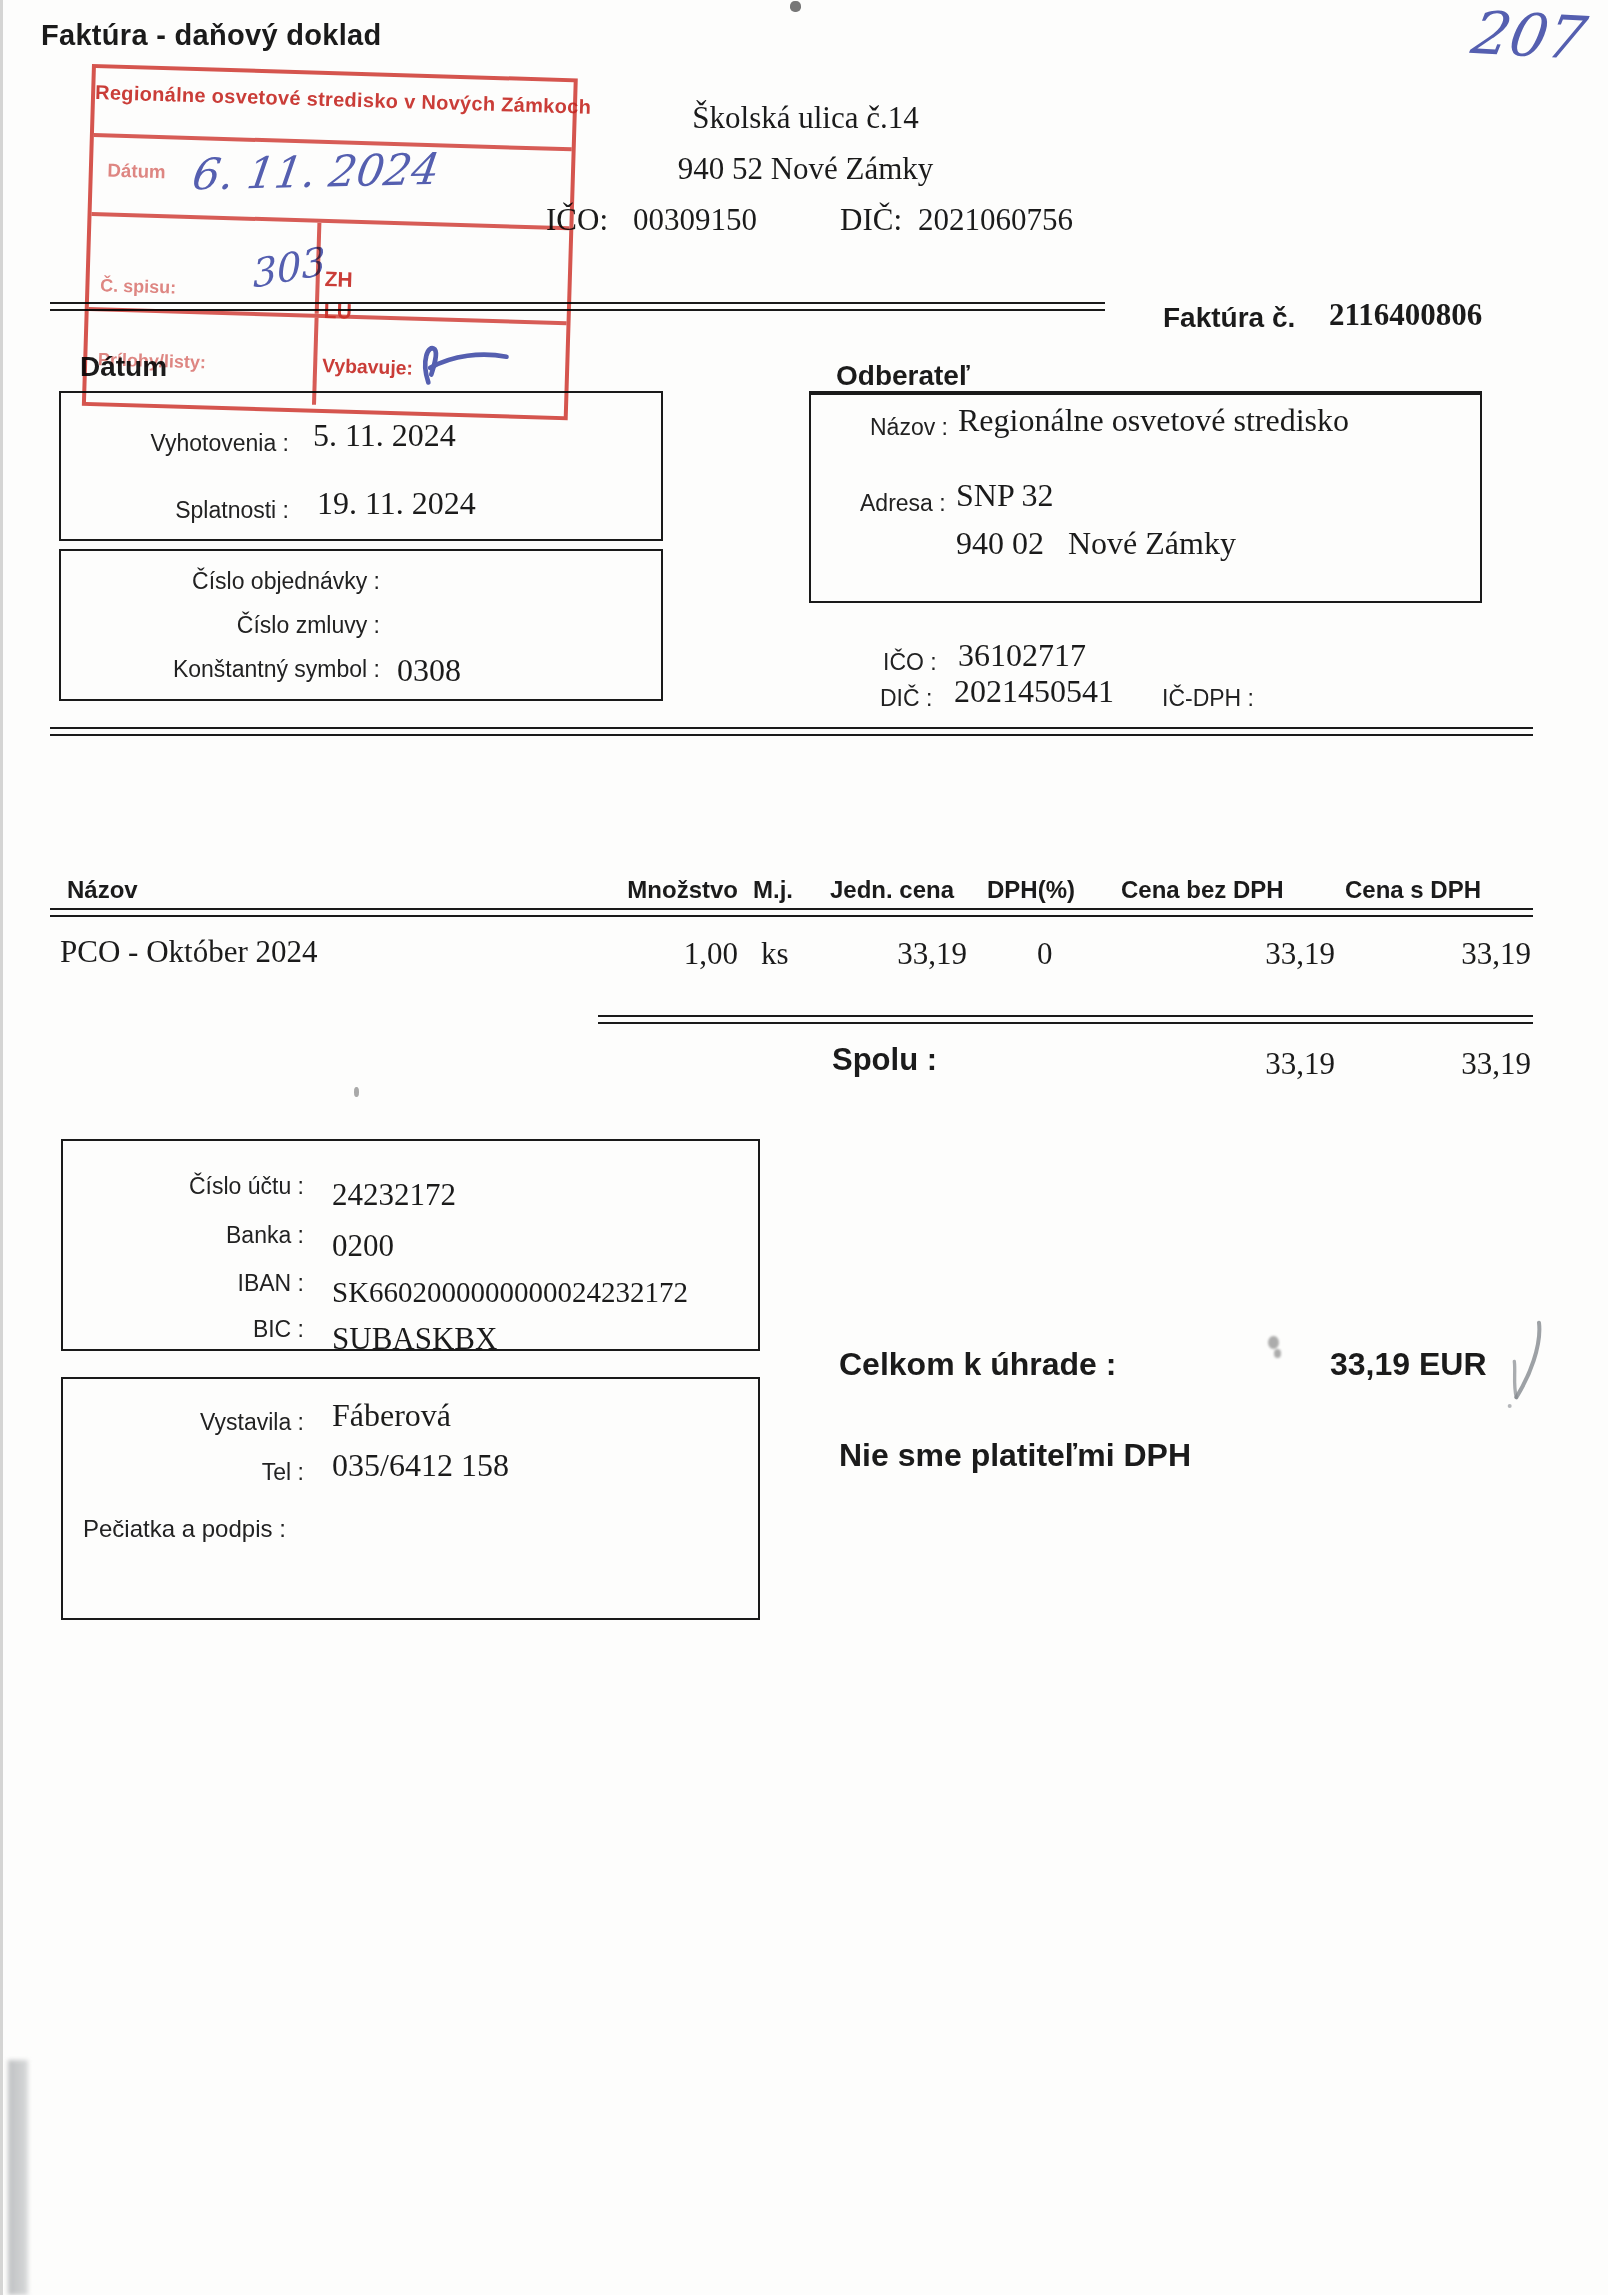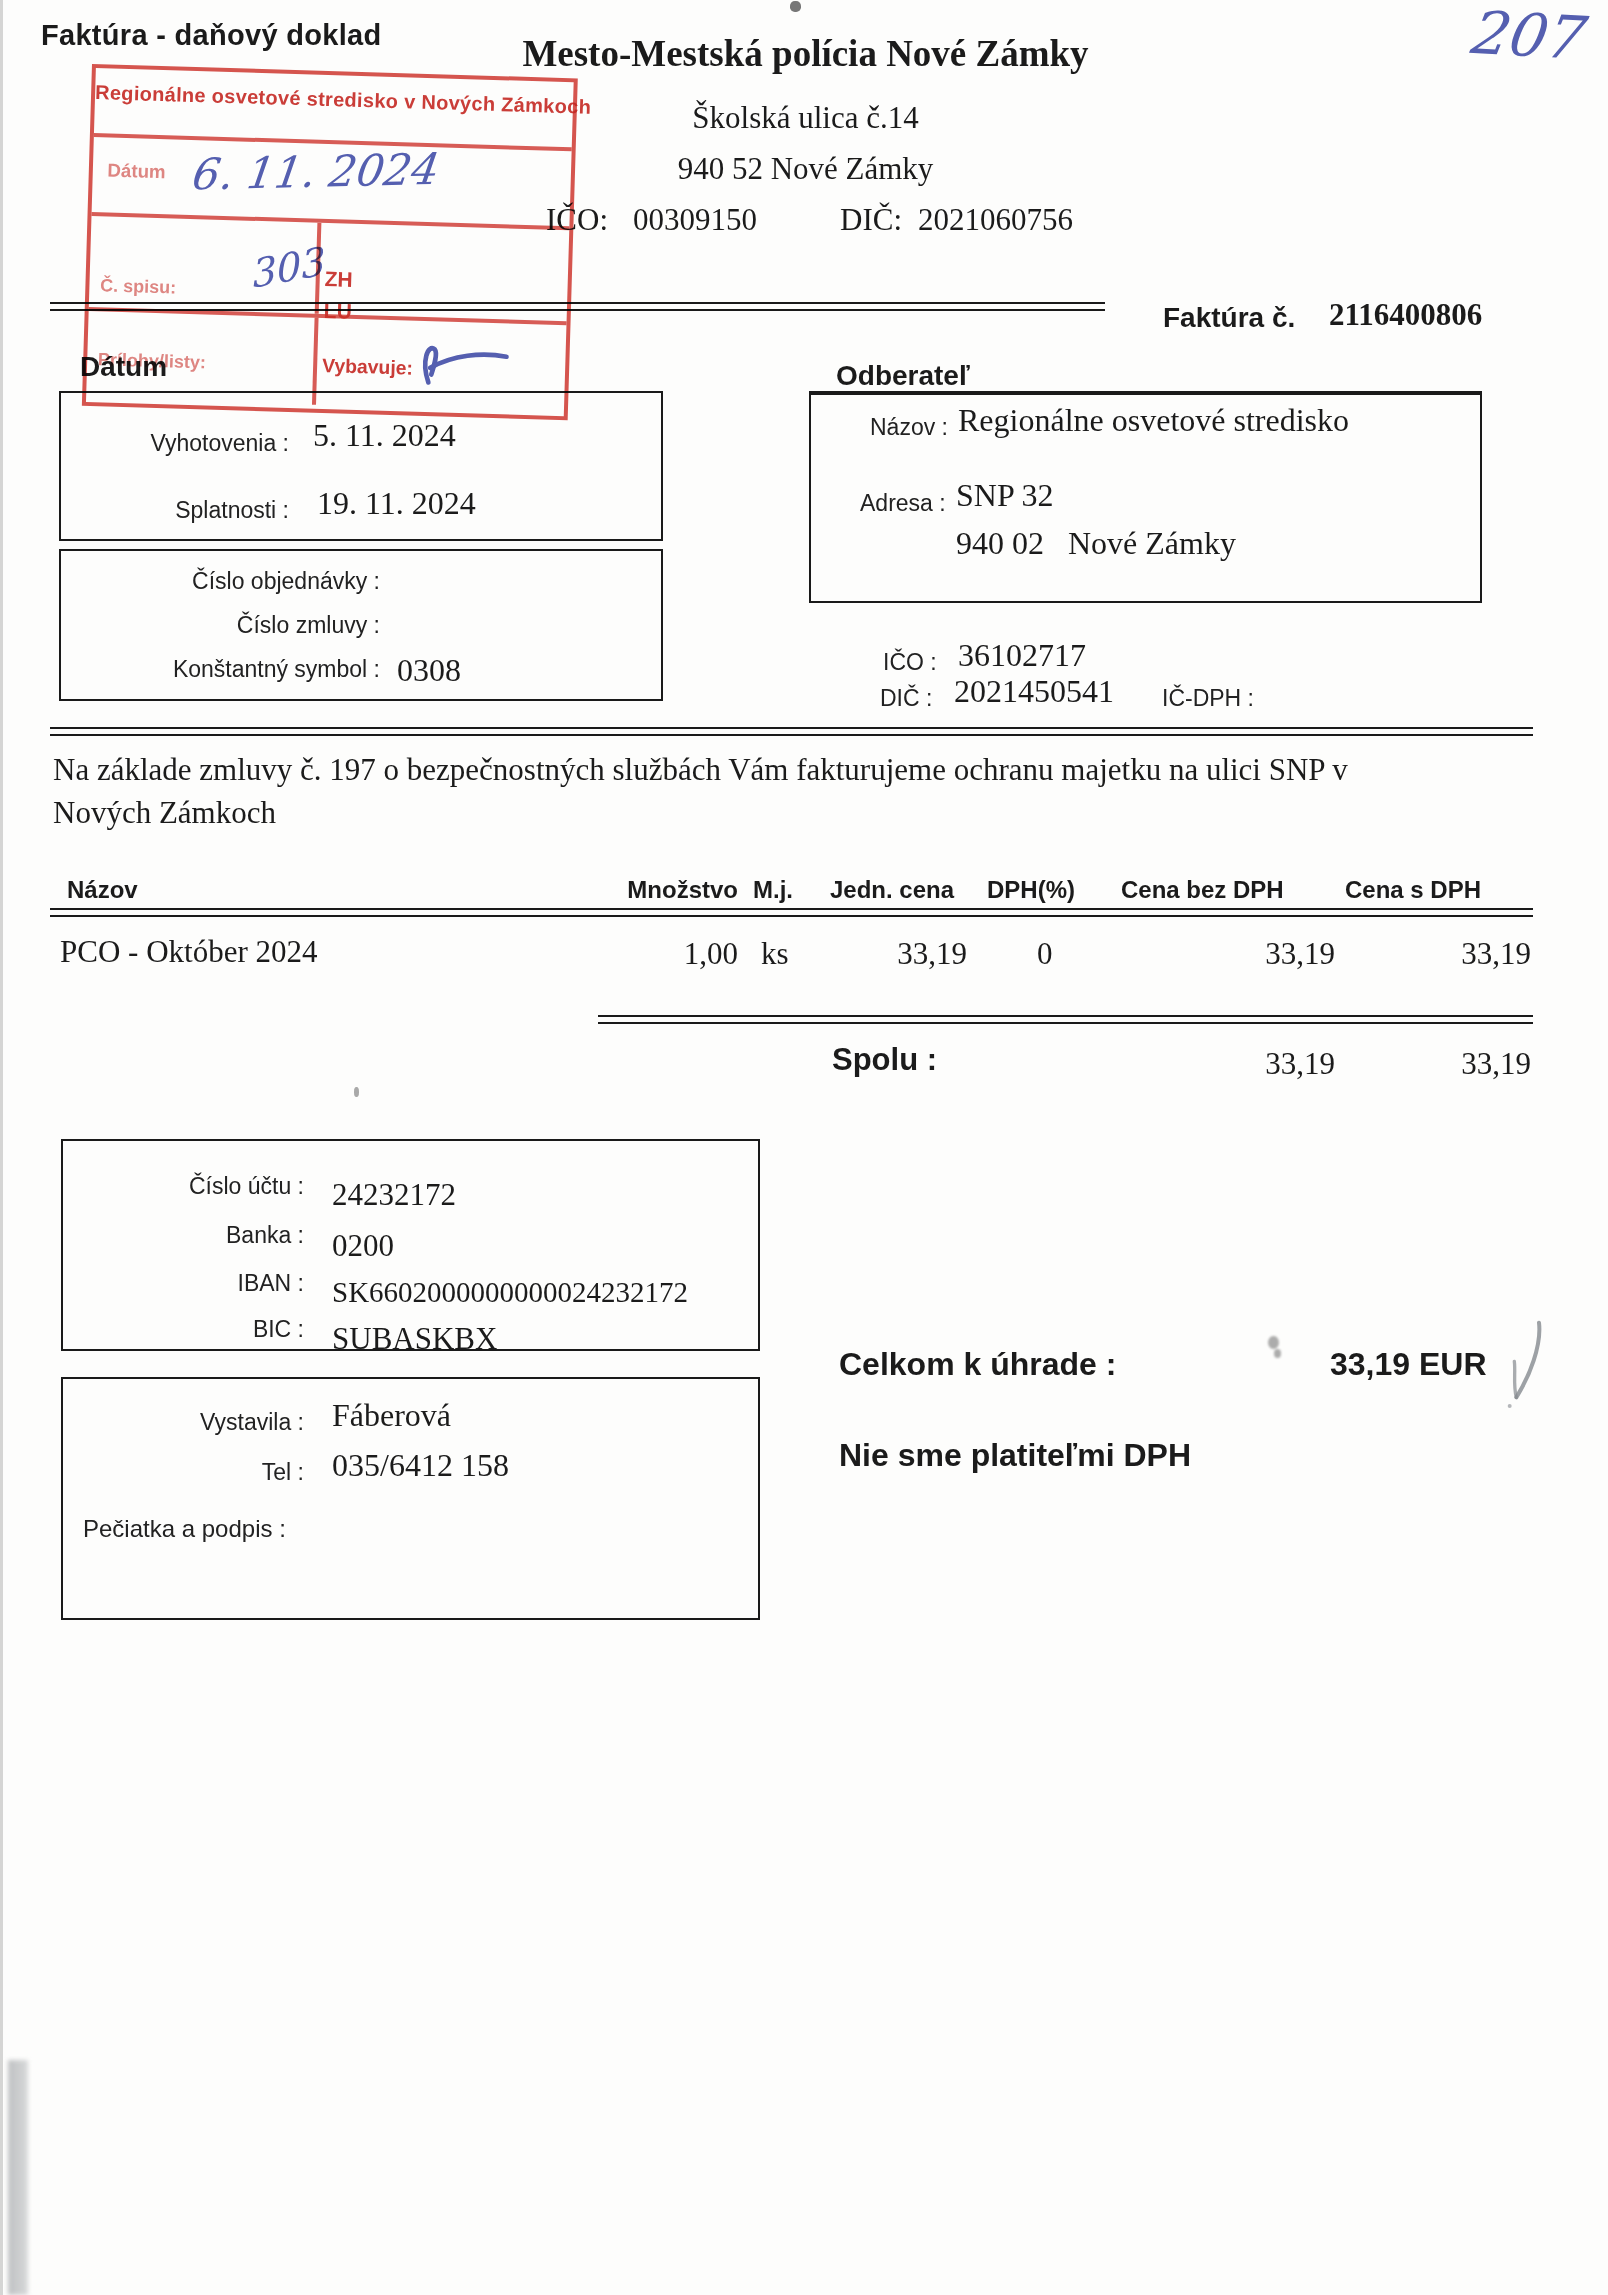--- a/index.html
+++ b/index.html
@@ -46,21 +46,20 @@
 <div class="page">
 
   <div class="edge"></div>
   <div class="streak" style="left:8px;top:2060px;width:20px;height:235px;"></div>
   <div class="speck" style="left:790px;top:1.3px;width:10.7px;height:10.7px;opacity:.8;"></div>
   <div class="speck" style="left:354px;top:1087px;width:5.3px;height:10px;opacity:.5;"></div>
 
   <div class="abs sans b doc-title" style="left:41px;top:18.7px;">Faktúra - daňový doklad</div>
   <div class="abs ink" style="left:1473px;top:1.3px;font-size:59px;transform:rotate(3deg) skewX(-8deg);font-family:'DejaVu Serif',serif;">207</div>
 
-  <div class="abs serif b co-name" style="left:468px;top:32px;width:675px;text-align:center;">Mesto-Mestská polícia Nové Zámky</div>
   <div class="abs serif co-line" style="left:468px;top:100px;width:675px;text-align:center;">Školská ulica č.14</div>
   <div class="abs serif co-line" style="left:468px;top:151px;width:675px;text-align:center;">940 52 Nové Zámky</div>
   <div class="abs serif co-line" style="left:546px;top:202px;">IČO:</div>
   <div class="abs serif co-line" style="left:633px;top:202px;">00309150</div>
   <div class="abs serif co-line" style="left:840px;top:202px;">DIČ:</div>
   <div class="abs serif co-line" style="left:918px;top:202px;">2021060756</div>
 
   <div class="dbl" style="left:50px;top:302px;width:1055px;z-index:2;"></div>
   <div class="abs sans b" style="left:1163px;top:302px;font-size:28px;">Faktúra č.</div>
   <div class="abs serif b" style="left:1329px;top:297px;font-size:31px;">2116400806</div>
@@ -107,22 +106,20 @@
   <div class="abs sans lbl" style="left:860px;top:490px;">Adresa :</div>
   <div class="abs serif val" style="left:956px;top:477px;">SNP 32</div>
   <div class="abs serif val" style="left:956px;top:525px;">940 02   Nové Zámky</div>
   <div class="abs sans lbl" style="left:883px;top:649px;">IČO :</div>
   <div class="abs serif val" style="left:958px;top:637px;">36102717</div>
   <div class="abs sans lbl" style="left:880px;top:685px;">DIČ :</div>
   <div class="abs serif val" style="left:954px;top:673px;">2021450541</div>
   <div class="abs sans lbl" style="left:1162px;top:685px;">IČ-DPH :</div>
 
   <div class="dbl" style="left:50px;top:727px;width:1483px;"></div>
-  <div class="abs serif" style="left:53px;top:748px;width:1496px;font-size:31px;line-height:43px;white-space:pre-line;">Na základe zmluvy č. 197 o bezpečnostných službách Vám  fakturujeme ochranu majetku na ulici SNP v
-Nových Zámkoch</div>
 
   <div class="abs sans b" style="left:67px;top:876px;font-size:24px;">Názov</div>
   <div class="abs sans b ta-r" style="left:604px;top:876px;width:134px;font-size:24px;">Množstvo</div>
   <div class="abs sans b" style="left:753px;top:876px;font-size:24px;">M.j.</div>
   <div class="abs sans b" style="left:830px;top:876px;font-size:24px;">Jedn. cena</div>
   <div class="abs sans b" style="left:987px;top:876px;font-size:24px;">DPH(%)</div>
   <div class="abs sans b" style="left:1121px;top:876px;font-size:24px;">Cena bez DPH</div>
   <div class="abs sans b" style="left:1345px;top:876px;font-size:24px;">Cena s DPH</div>
   <div class="dbl" style="left:50px;top:908px;width:1483px;"></div>
 

